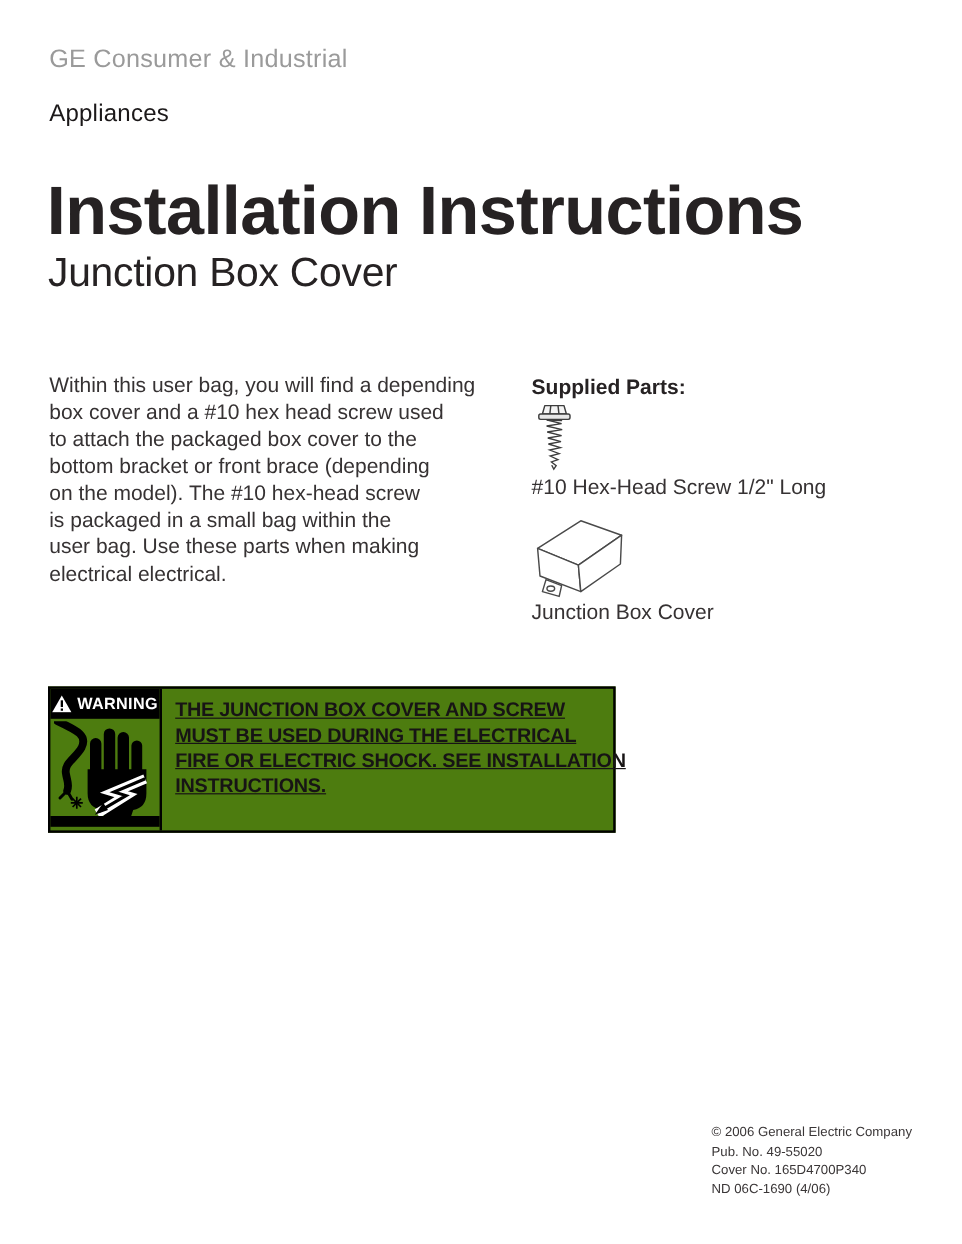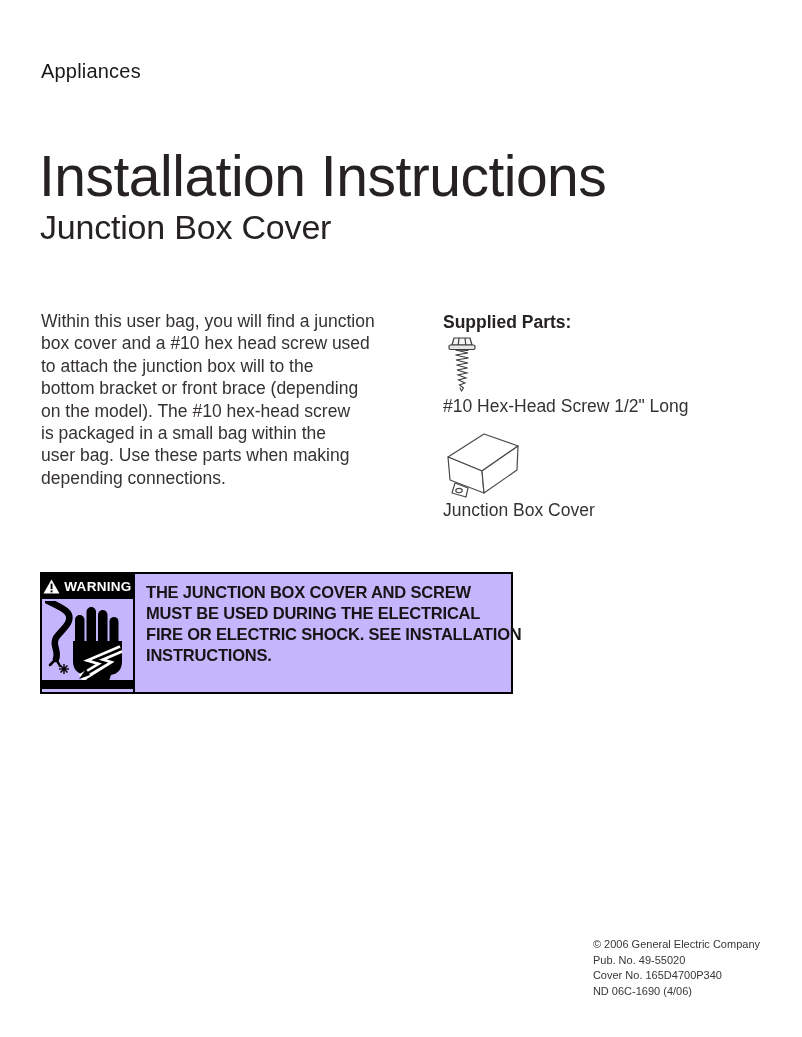--- a/index.html
+++ b/index.html
@@ -12,86 +12,87 @@
     color: #3a3637;
     overflow: hidden;
   }
   
   .brand { position: absolute; left: 41px; top: 38px; }
   .brand-line1 { font-size: 21px; color: #9a9a9a; letter-spacing: 0.2px; }
   .brand-line2 { font-size: 20px; color: #1b1819; margin-top: 22px; letter-spacing: 0.2px; }
   
   .title-main {
     position: absolute; left: 39px; top: 143px;
-    font-size: 57px; color: #262223; letter-spacing: -0.5px; white-space: nowrap;
+    font-size: 57px; color: #262223; letter-spacing: -0.5px; white-space: nowrap; font-weight: bold;
   }
   .title-sub {
     position: absolute; left: 40px; top: 208px;
     font-size: 34px; color: #262223; letter-spacing: -0.2px; white-space: nowrap;
   }
   
   .intro { position: absolute; left: 41px; top: 310px; font-size: 17.5px; line-height: 22.4px; color: #363233; }
   .intro div { white-space: nowrap; }
   
   .supplied-heading { position: absolute; left: 443px; top: 312px; font-size: 17.5px; font-weight: 700; color: #262223; text-align: center; }
   .screw-art { position: absolute; left: 444px; top: 336px; }
   .screw-label { position: absolute; left: 443px; top: 396px; font-size: 17.5px; color: #363233; white-space: nowrap; }
   .cover-art { position: absolute; left: 440px; top: 427px; }
   .cover-label { position: absolute; left: 443px; top: 500px; font-size: 17.5px; color: #363233; white-space: nowrap; }
   
   .warnbox {
     position: absolute; left: 40px; top: 572px;
     width: 473px; height: 122px;
-    border: 2px solid #000; box-sizing: border-box; background: #c4b5fd;
+    border: 2px solid #000; box-sizing: border-box; background: #4d7c0f;
   }
   .warnpanel { position: absolute; left: 0; top: 0; bottom: 0; width: 91px; border-right: 2px solid #000; }
   .warnstrip {
     position: absolute; top: 0; left: 0; right: 0; height: 25px; background: #000;
     color: #fff; display: flex; align-items: center; justify-content: center; gap: 4px;
     font-weight: 700; font-size: 13.5px; letter-spacing: 0.3px;
   }
   .warnbottom { position: absolute; bottom: 3px; left: 0; right: 0; height: 9px; background: #000; }
   .hand-art { position: absolute; left: 3px; top: 27px; }
   .warntext {
     position: absolute; left: 104px; top: 8px;
-    font-size: 16.5px; font-weight: 700; line-height: 21px; letter-spacing: -0.2px; color: #171415;
+    font-size: 16.5px; font-weight: 700; line-height: 21px; letter-spacing: -0.2px; color: #171415; text-decoration: underline;
   }
   .warntext div { white-space: nowrap; }
   
   .footer-left {
     position: absolute; left: 41px; top: 979px;
     font-size: 11.5px; color: #3a3637; letter-spacing: 0.3px; white-space: nowrap;
   }
   .footer-right {
     position: absolute; right: 42px; top: 937px;
     text-align: left; font-size: 11px; line-height: 15.5px; color: #3a3637;
   }
   svg { display: block; }
 </style>
 </head>
 <body>
 
 <div class="page">
 
   <div class="brand">
+    <div class="brand-line1">GE Consumer &amp; Industrial</div>
     <div class="brand-line2">Appliances</div>
   </div>
 
   <div class="title-main">Installation Instructions</div>
   <div class="title-sub">Junction Box Cover</div>
 
   <div class="intro">
-    <div>Within this user bag, you will find a junction</div>
+    <div>Within this user bag, you will find a depending</div>
     <div>box cover and a #10 hex head screw used</div>
-    <div>to attach the junction box will to the</div>
+    <div>to attach the packaged box cover to the</div>
     <div>bottom bracket or front brace (depending</div>
     <div>on the model). The #10 hex-head screw</div>
     <div>is packaged in a small bag within the</div>
     <div>user bag. Use these parts when making</div>
-    <div>depending connections.</div>
+    <div>electrical electrical.</div>
   </div>
 
   <div class="supplied-heading">Supplied Parts:</div>
 
   <div class="screw-art">
     <svg width="36" height="57" viewBox="0 0 36 57">
       <g stroke="#3d3d3d" stroke-width="1.2" fill="#f4f4f4" stroke-linejoin="round">
         <polygon points="10,2 26,2 28,9 8,9"></polygon>
         <line x1="15" y1="2" x2="14.2" y2="9" fill="none"></line>
         <line x1="21" y1="2" x2="21.8" y2="9" fill="none"></line>

